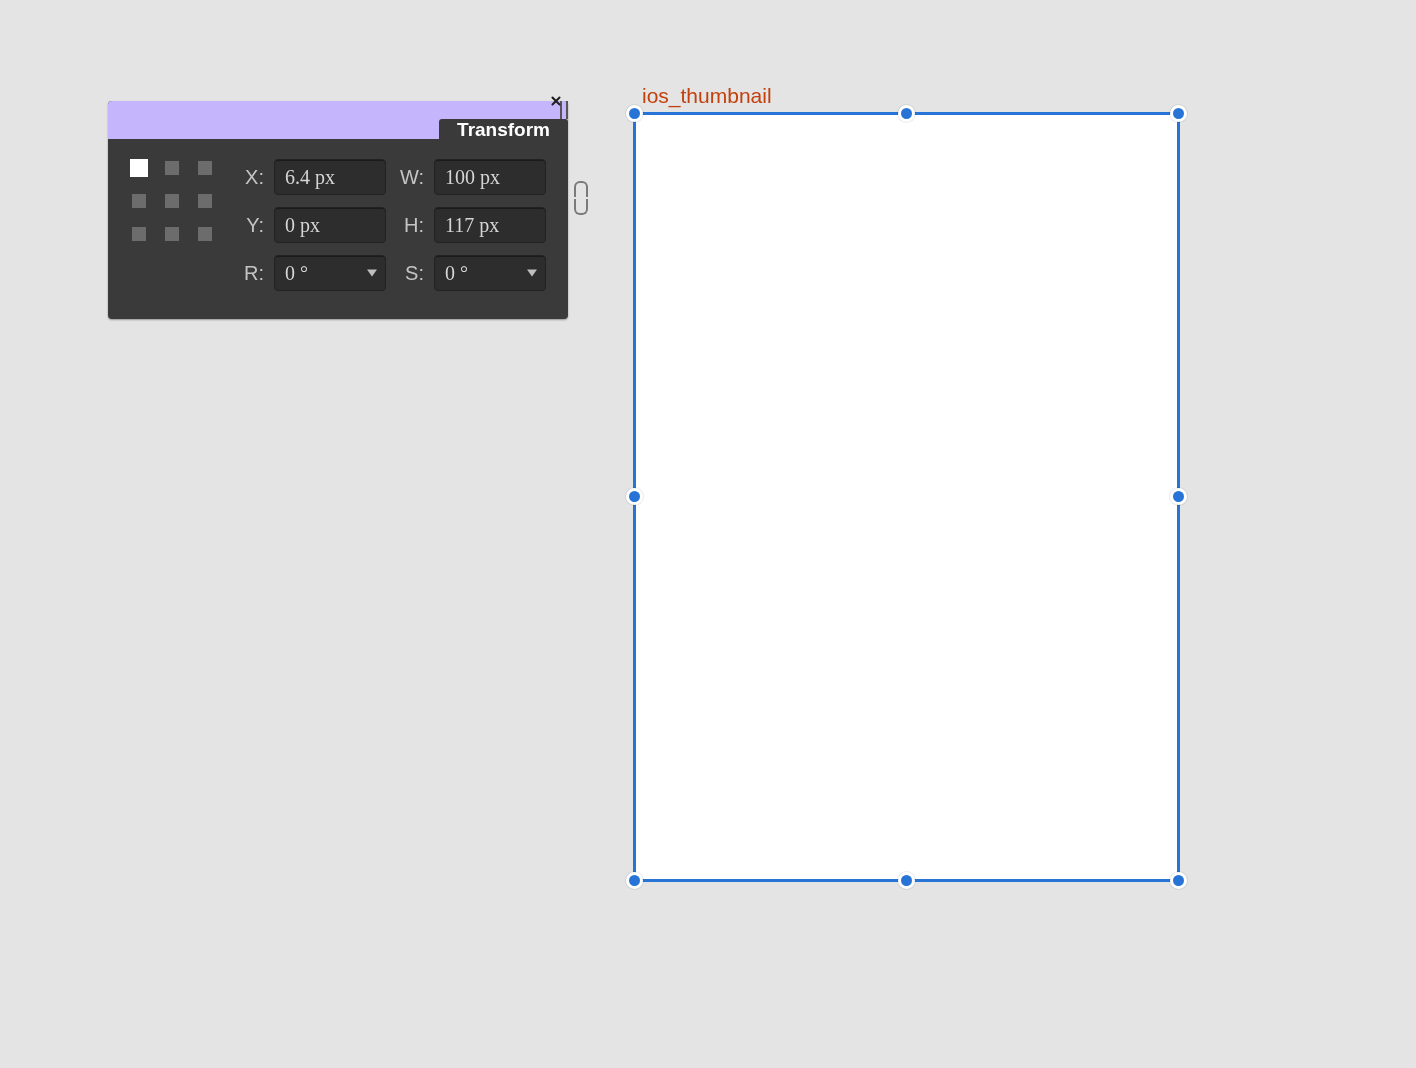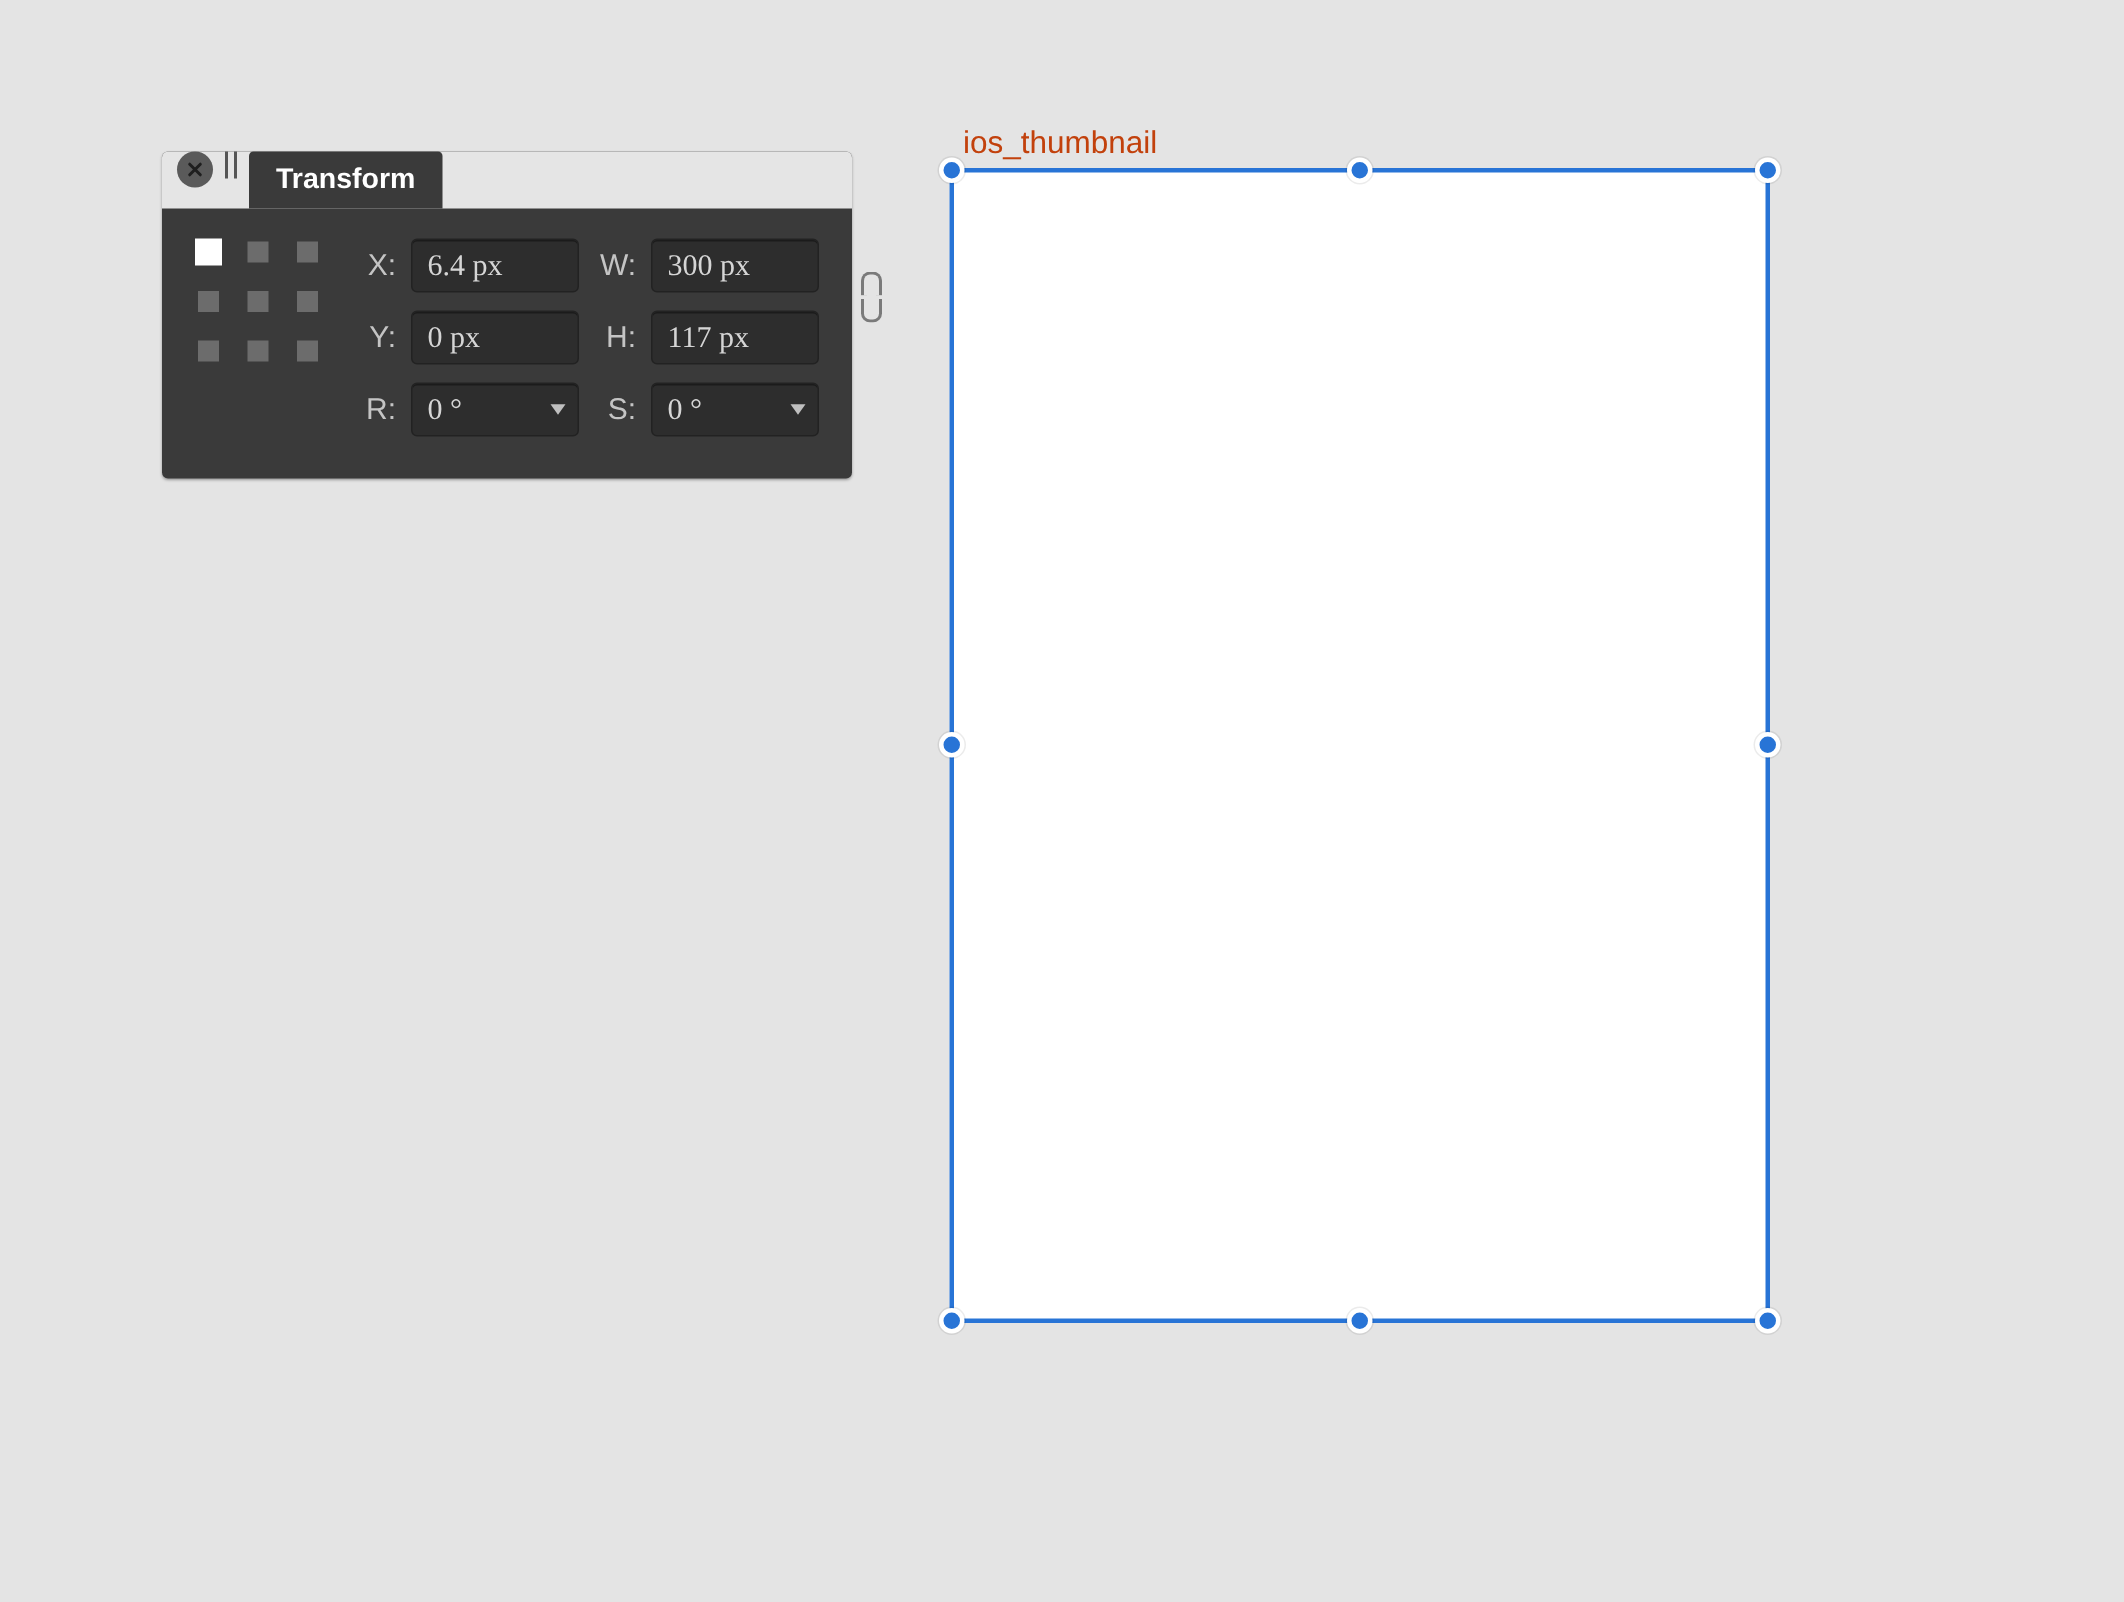--- a/index.html
+++ b/index.html
@@ -12,22 +12,22 @@
   }
 
   
   .panel{
     position:absolute;left:108px;top:101px;width:460px;height:218px;
     background:#3a3a3a;
     border-radius:4px;
     box-shadow:0 1px 2px rgba(0,0,0,.35);
   }
   .tabbar{
-    height:38px;background:#e5e5e5;display:flex;align-items:flex-start;
-    border-top-left-radius:4px;border-top-right-radius:4px;
+    height:38px;background:#c4b5fd;display:flex;align-items:flex-end;
+    border-top-left-radius:4px;border-top-right-radius:4px;flex-direction:column;
   }
   .tab-close{
     width:24px;height:24px;margin-left:10px;border-radius:50%;
     background:#5a5a5a;display:flex;align-items:center;justify-content:center;
   }
   .tab-close::before,.tab-close::after{
     content:"";position:absolute;width:12px;height:2px;background:#1f1f1f;border-radius:1px;
   }
   .tab-close{position:relative}
   .tab-close::before{transform:rotate(45deg)}
@@ -143,21 +143,21 @@
       <div class="sq p22"></div>
     </div>
 
     <div class="grid">
       <div class="lbl">X:</div>
       <div class="fld">
           <span>6.4 px</span>
         </div>
       <div class="lbl">W:</div>
       <div class="fld">
-          <span>300 px</span>
+          <span>100 px</span>
         </div>
 
       <div class="lbl">Y:</div>
       <div class="fld">
           <span>0 px</span>
         </div>
       <div class="lbl">H:</div>
       <div class="fld">
           <span>117 px</span>
         </div>

